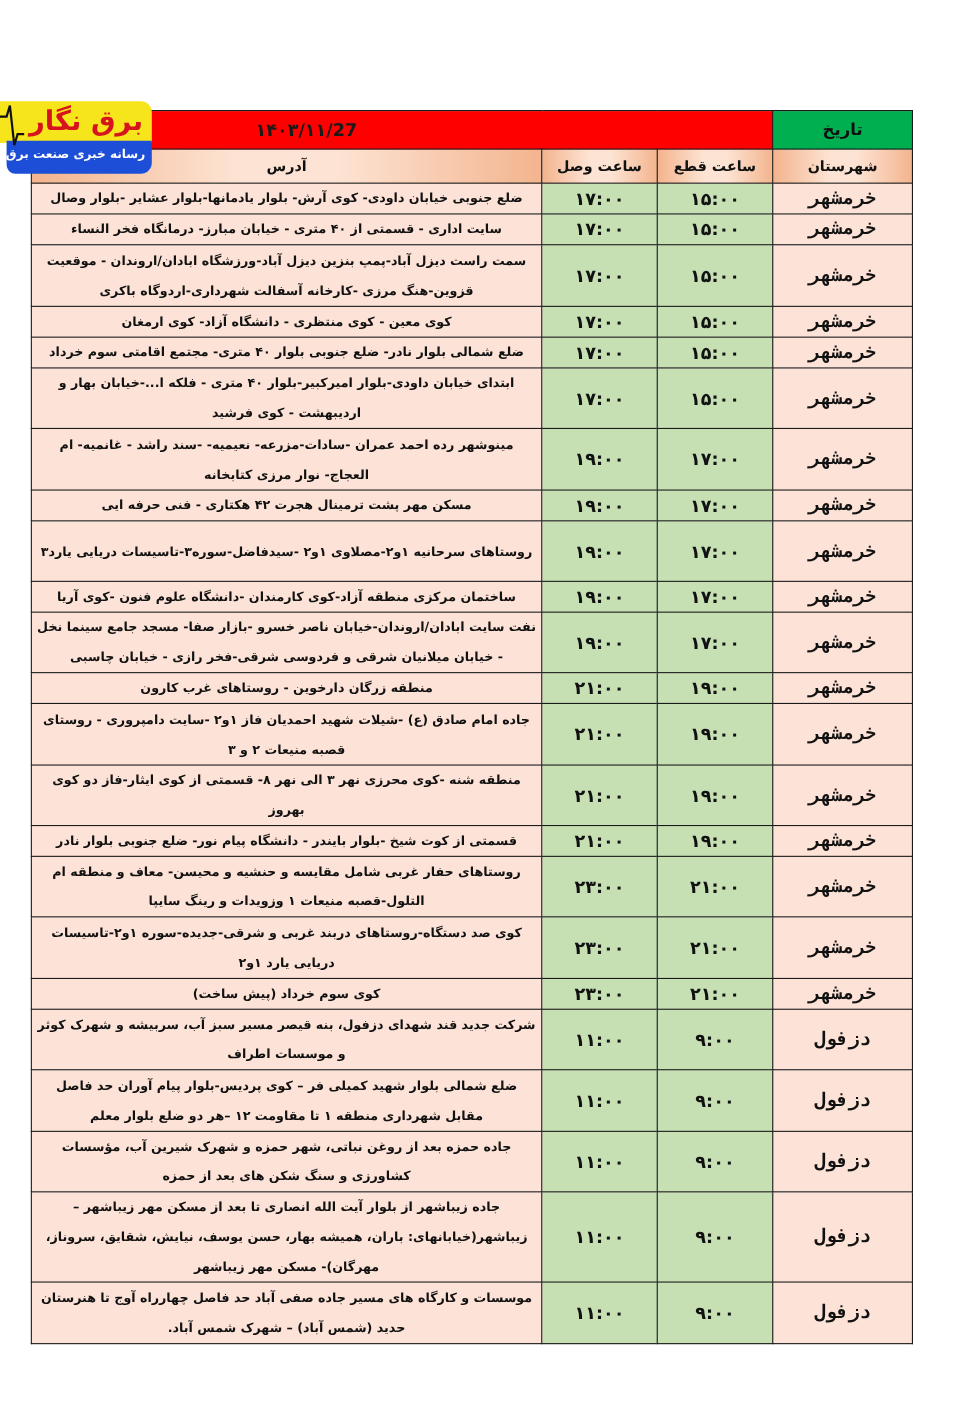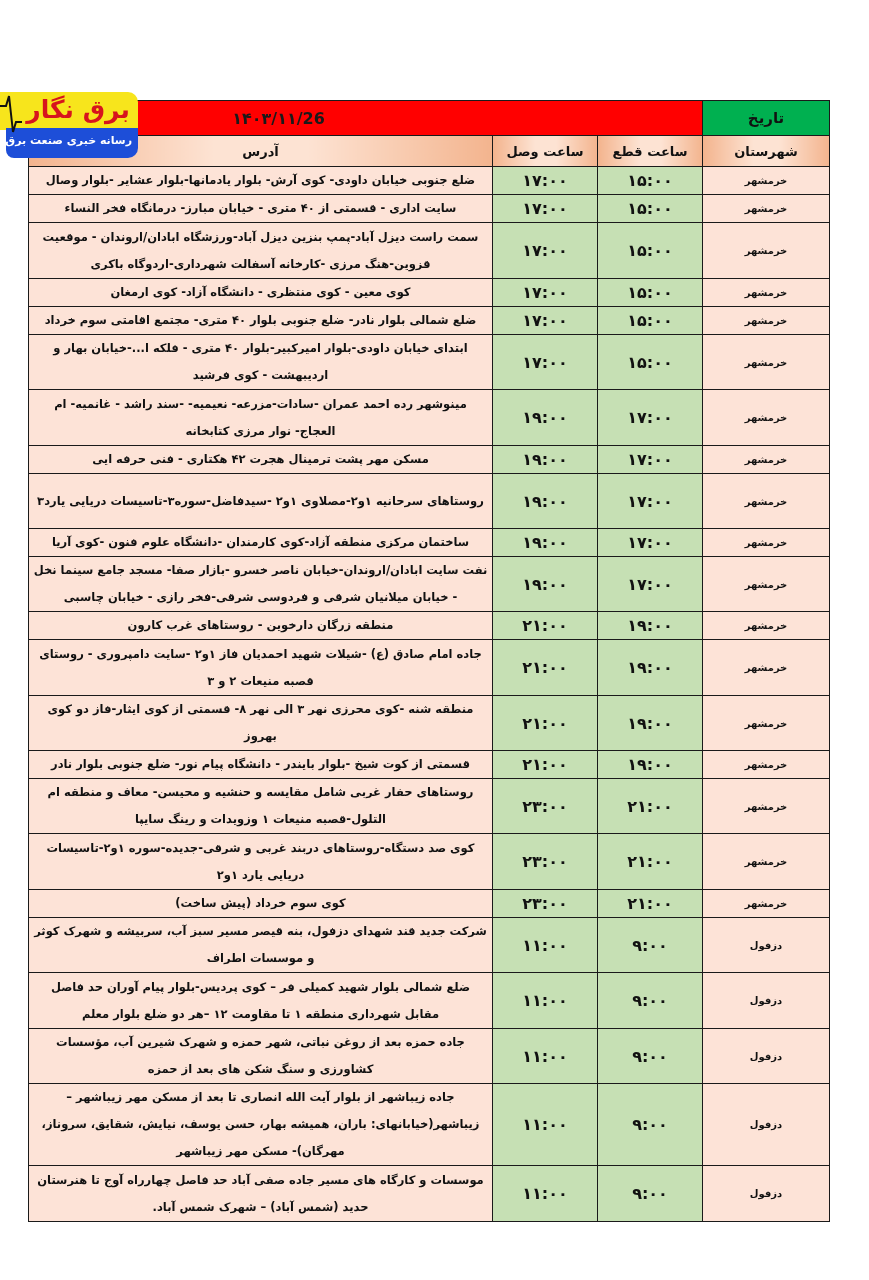--- a/index.html
+++ b/index.html
@@ -12,21 +12,21 @@
   .col-city { width: 127px; }
   .col-cut { width: 105px; }
   .col-on { width: 105px; }
   .col-addr { width: auto; }
   tr.date-row td { height: 34px; }
   td.date-label { background: #00b050; font-size: 15px; color: #111; }
   td.date-value { background: #ff0000; font-size: 16px; color: #1a1a1a; letter-spacing: 1px;
                   text-align: center; padding-right: 180px; }
   tr.head-row th { height: 30px; font-size: 13px;
       background: linear-gradient(to right, #f3b48e 0%, #fde3d3 40%, #fde3d3 60%, #f3b48e 100%); text-align: center; }
-  td.city { background: #fde3d7; font-size: 10px; }
+  td.city { background: #fde3d7; font-size: 17px; font-family: Liberation Mono, monospace; }
   td.time { background: #c6e0b4; font-size: 16px; letter-spacing: 1px; }
   td.addr { background: #fde3d7; font-size: 11.5px; line-height: 27px; padding: 0 4px; }
   
   .logo { position: absolute; left: 0; top: 92px; width: 140px; height: 72px; z-index: 5; }
   .logo-top { position: absolute; left: 0; top: 0; width: 138px; height: 38px;
               background: #f7e51c; border-radius: 0 10px 0 0; }
   .logo-title { position: absolute; right: 8px; top: 1px; font-size: 25px; color: #d7141d;
                 font-weight: bold; direction: rtl; line-height: 34px; font-family: "DejaVu Sans", sans-serif; }
   .logo-bottom { position: absolute; left: 6px; top: 36px; width: 132px; height: 30px;
                  background: #1d4ed8; border-radius: 0 0 10px 8px; }
@@ -53,21 +53,21 @@
   <table>
     <colgroup>
       <col class="col-city">
         <col class="col-cut">
         <col class="col-on">
         <col class="col-addr">
     </colgroup>
     <tbody id="tbody">
       <tr class="date-row">
         <td class="date-label">تاریخ</td>
-        <td class="date-value" colspan="3">۱۴۰۳/۱۱/26</td>
+        <td class="date-value" colspan="3">۱۴۰۳/۱۱/27</td>
       </tr>
       <tr class="head-row">
         <th>شهرستان</th>
         <th>ساعت قطع</th>
         <th>ساعت وصل</th>
         <th>آدرس</th>
       </tr>
     <tr style="height: 28px;">
           <td class="city">خرمشهر</td>
           <td class="time">۱۵:۰۰</td>

